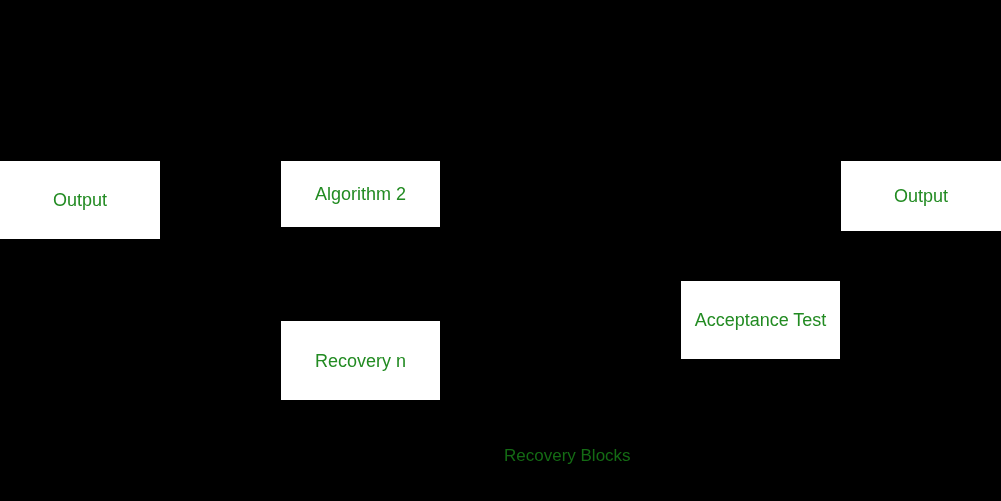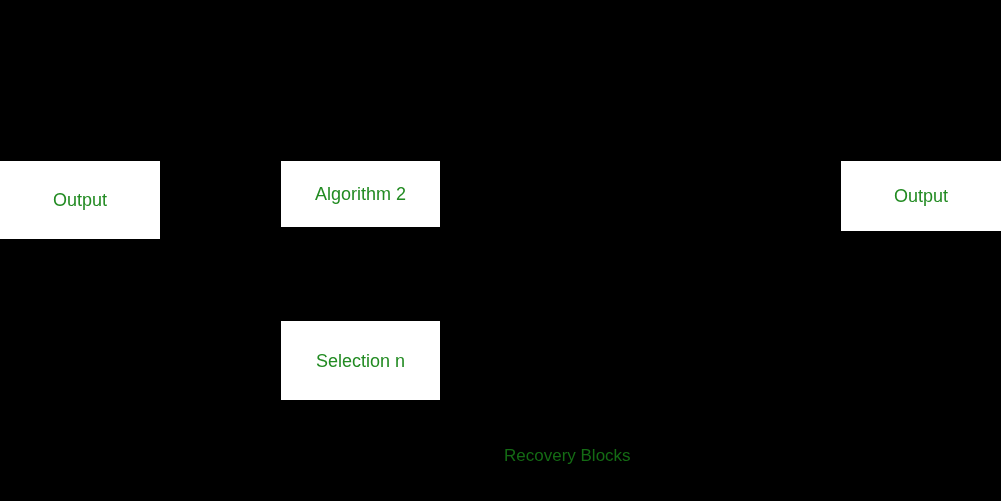--- a/index.html
+++ b/index.html
@@ -65,20 +65,23 @@
 
   <div class="node" id="node-algorithm-2">
     <span class="node-label">Algorithm 2</span>
   </div>
 
 
   <div class="node" id="node-output">
     <span class="node-label">Output</span>
   </div>
 
+  <div class="node" id="node-acceptance-test">
+    <span class="node-label">Acceptance Test</span>
+  </div>
 
   <div class="node" id="node-algorithm-n">
-    <span class="node-label">Selection n</span>
+    <span class="node-label">Recovery n</span>
   </div>
 
   <div class="diagram-caption">Recovery Blocks</div>
 
 </div>
 
 </body></html>

